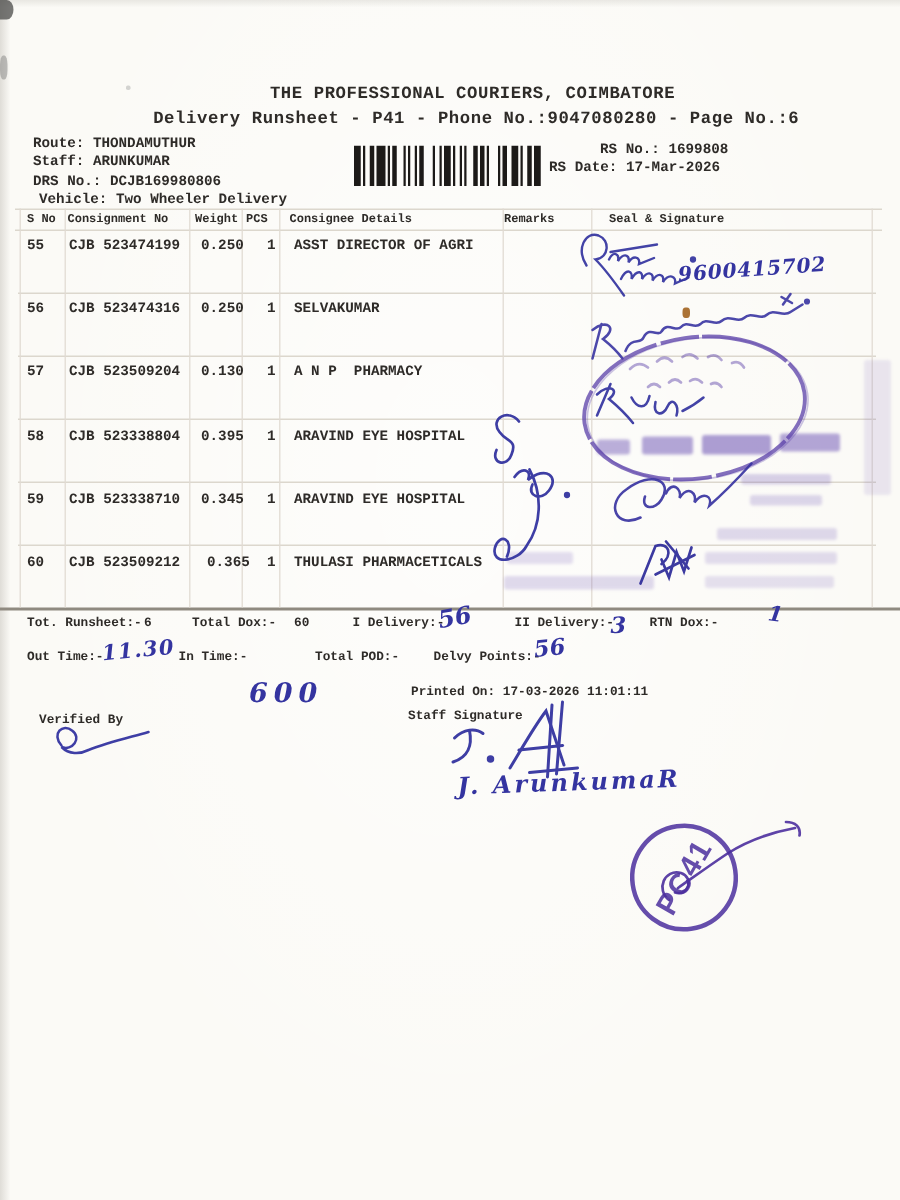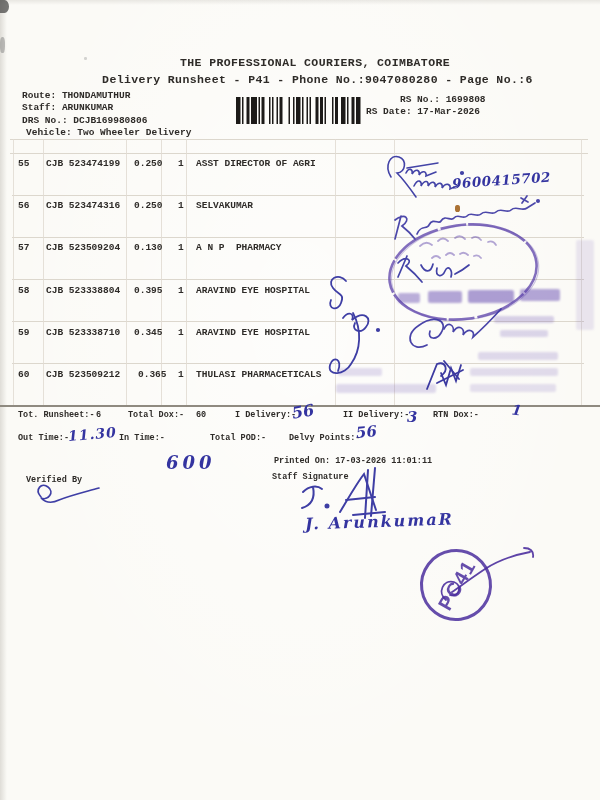--- a/index.html
+++ b/index.html
@@ -96,20 +96,29 @@
   <div class="hline" style="left:0;top:405px;width:600px;height:2px;background:#8f8a80;"></div>
   <div class="vline" style="left:13px;top:139px;height:266px;"></div>
   <div class="vline" style="left:43px;top:139px;height:266px;"></div>
   <div class="vline" style="left:126px;top:139px;height:266px;"></div>
   <div class="vline" style="left:161px;top:139px;height:266px;"></div>
   <div class="vline" style="left:186px;top:139px;height:266px;"></div>
   <div class="vline" style="left:335px;top:139px;height:266px;"></div>
   <div class="vline" style="left:394px;top:139px;height:266px;"></div>
   <div class="vline" style="left:581px;top:139px;height:266px;"></div>
 
+  <div class="abs" style="left:0;top:142px;width:600px;height:12px;">
+    <span class="abs mono t8" style="left:18px;">S No</span>
+    <span class="abs mono t8" style="left:45px;">Consignment No</span>
+    <span class="abs mono t8" style="left:130px;">Weight</span>
+    <span class="abs mono t8" style="left:164px;">PCS</span>
+    <span class="abs mono t8" style="left:193px;">Consignee Details</span>
+    <span class="abs mono t8" style="left:336px;">Remarks</span>
+    <span class="abs mono t8" style="left:406px;">Seal &amp; Signature</span>
+  </div>
 
   <div class="abs" style="left:0;top:158px;width:600px;">
     <span class="abs mono t95" style="left:18px;">55</span>
     <span class="abs mono t95" style="left:46px;">CJB 523474199</span>
     <span class="abs mono t95" style="left:134px;">0.250</span>
     <span class="abs mono t95" style="left:178px;">1</span>
     <span class="abs mono t95" style="left:196px;">ASST DIRECTOR OF AGRI</span>
   </div>
   <div class="abs" style="left:0;top:200px;width:600px;">
     <span class="abs mono t95" style="left:18px;">56</span>

